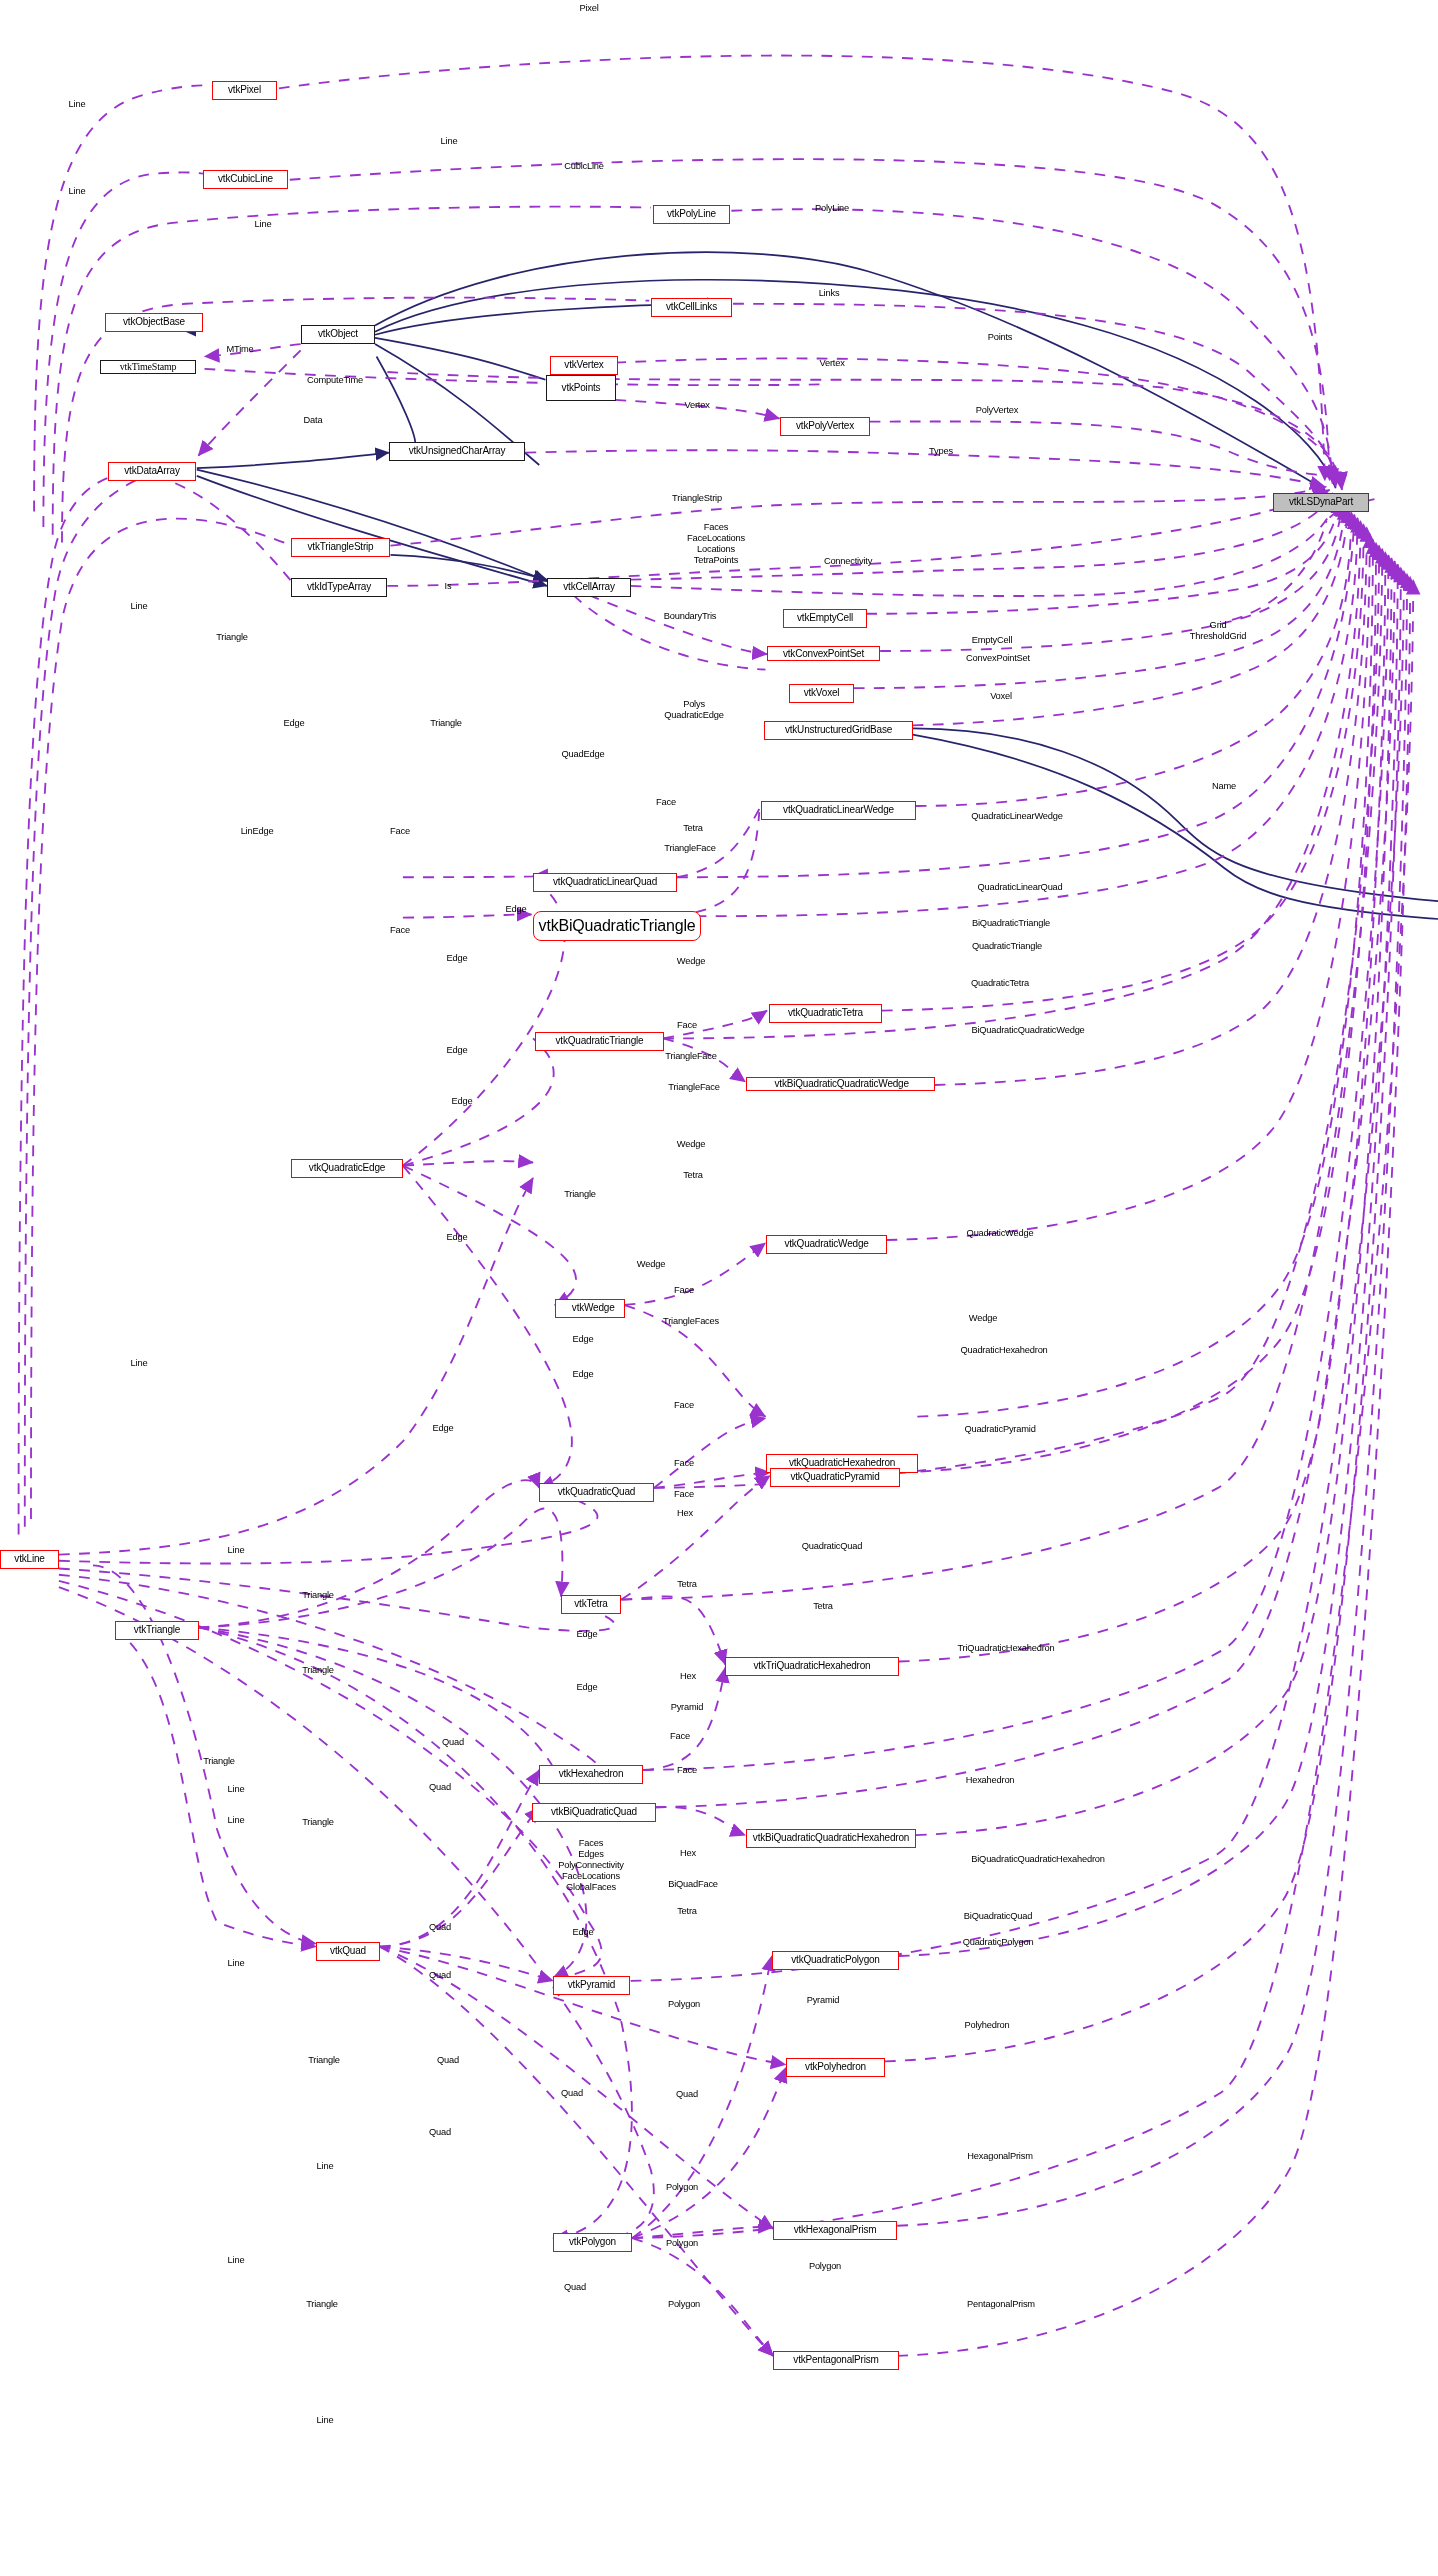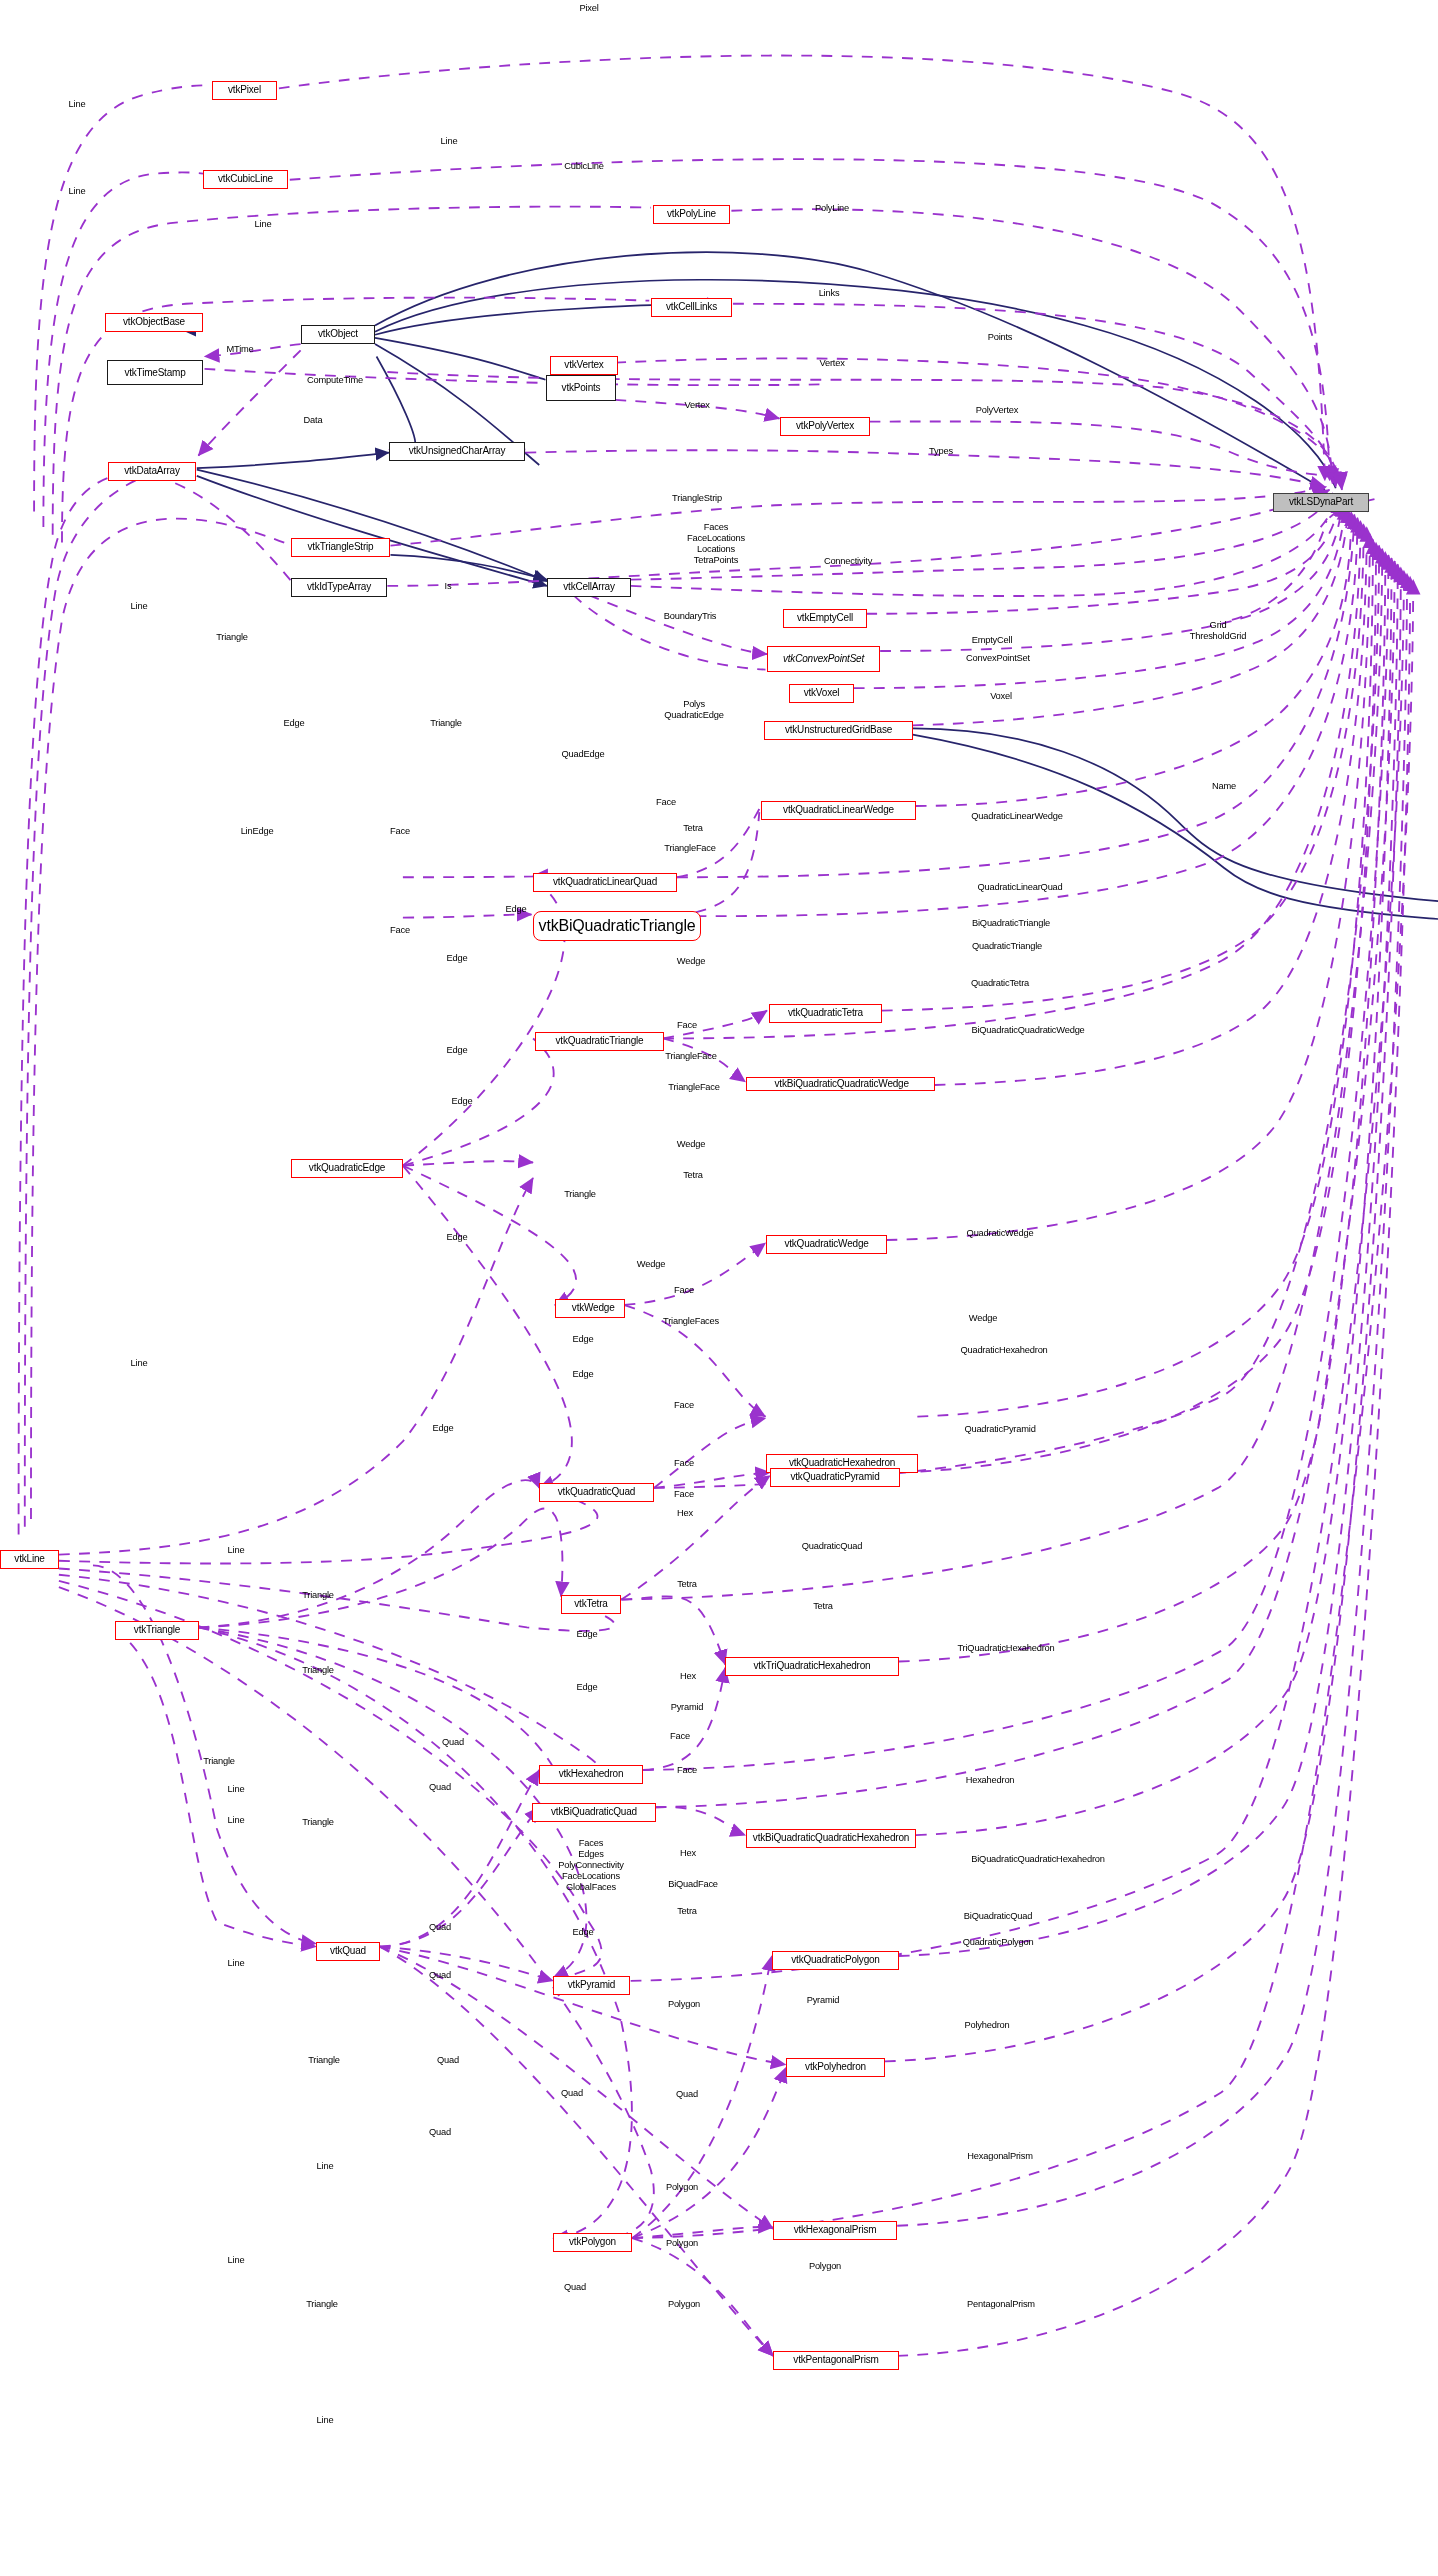--- a/index.html
+++ b/index.html
@@ -174,31 +174,31 @@
     </g>
   </svg>
 
   <div id="nodes">
       <div class="node red" style="left: 212px; top: 81px; min-width: 65px; height: 18.6px; font-size: 10px;">vtkPixel</div>
       <div class="node red" style="left: 203px; top: 170px; min-width: 85px; height: 18.6px; font-size: 10px;">vtkCubicLine</div>
       <div class="node red" style="left: 653px; top: 205px; min-width: 77px; height: 18.6px; font-size: 10px;">vtkPolyLine</div>
       <div class="node red" style="left: 651px; top: 298px; min-width: 81px; height: 18.6px; font-size: 10px;">vtkCellLinks</div>
       <div class="node red" style="left: 105px; top: 313px; min-width: 98px; height: 18.6px; font-size: 10px;">vtkObjectBase</div>
       <div class="node blk" style="left: 301px; top: 325px; min-width: 74px; height: 18.6px; font-size: 10px;">vtkObject</div>
-      <div class="node blk" style="left: 107px; top: 360px; min-width: 96px; height: 25px; font-size: 10px;">vtkTimeStamp</div>
+      <div class="node blk" style="left: 100px; top: 360px; min-width: 96px; height: 14px; font-size: 10px; font-family: Liberation Serif, serif;">vtkTimeStamp</div>
       <div class="node red" style="left: 550px; top: 356px; min-width: 68px; height: 18.6px; font-size: 10px;">vtkVertex</div>
       <div class="node blk" style="left: 546px; top: 375px; min-width: 70px; height: 26px; font-size: 10px;">vtkPoints</div>
       <div class="node red" style="left: 780px; top: 417px; min-width: 90px; height: 18.6px; font-size: 10px;">vtkPolyVertex</div>
       <div class="node red" style="left: 108px; top: 462px; min-width: 88px; height: 18.6px; font-size: 10px;">vtkDataArray</div>
       <div class="node blk" style="left: 389px; top: 442px; min-width: 136px; height: 18.6px; font-size: 10px;">vtkUnsignedCharArray</div>
       <div class="node red" style="left: 291px; top: 538px; min-width: 99px; height: 18.6px; font-size: 10px;">vtkTriangleStrip</div>
       <div class="node blk" style="left: 291px; top: 578px; min-width: 96px; height: 18.6px; font-size: 10px;">vtkIdTypeArray</div>
       <div class="node blk" style="left: 547px; top: 578px; min-width: 84px; height: 18.6px; font-size: 10px;">vtkCellArray</div>
       <div class="node red" style="left: 783px; top: 609px; min-width: 84px; height: 18.6px; font-size: 10px;">vtkEmptyCell</div>
-      <div class="node red" style="left: 767px; top: 646px; min-width: 113px; height: 26px; font-size: 10px; font-style: italic;">vtkConvexPointSet</div>
+      <div class="node red" style="left: 767px; top: 646px; min-width: 113px; height: 15px; font-size: 10px;">vtkConvexPointSet</div>
       <div class="node red" style="left: 789px; top: 684px; min-width: 65px; height: 18.6px; font-size: 10px;">vtkVoxel</div>
       <div class="node red" style="left: 764px; top: 721px; min-width: 149px; height: 18.6px; font-size: 10px;">vtkUnstructuredGridBase</div>
       <div class="node red" style="left: 761px; top: 801px; min-width: 155px; height: 18.6px; font-size: 10px;">vtkQuadraticLinearWedge</div>
       <div class="node red" style="left: 533px; top: 873px; min-width: 144px; height: 18.6px; font-size: 10px;">vtkQuadraticLinearQuad</div>
       <div class="node red" style="left: 533px; top: 911px; min-width: 143px; height: 30px; font-size: 16px; border-radius: 8px;">vtkBiQuadraticTriangle</div>
       <div class="node red" style="left: 769px; top: 1004px; min-width: 113px; height: 18.6px; font-size: 10px;">vtkQuadraticTetra</div>
       <div class="node red" style="left: 535px; top: 1032px; min-width: 129px; height: 18.6px; font-size: 10px;">vtkQuadraticTriangle</div>
       <div class="node red" style="left: 746px; top: 1077px; min-width: 189px; height: 14px; font-size: 10px; padding-left: 7px;">vtkBiQuadraticQuadraticWedge</div>
       <div class="node red" style="left: 291px; top: 1159px; min-width: 112px; height: 18.6px; font-size: 10px;">vtkQuadraticEdge</div>
       <div class="node red" style="left: 766px; top: 1235px; min-width: 121px; height: 18.6px; font-size: 10px;">vtkQuadraticWedge</div>

